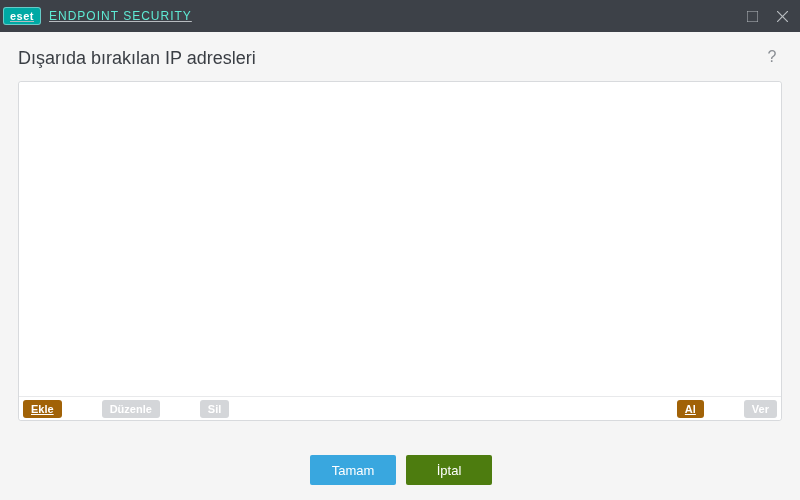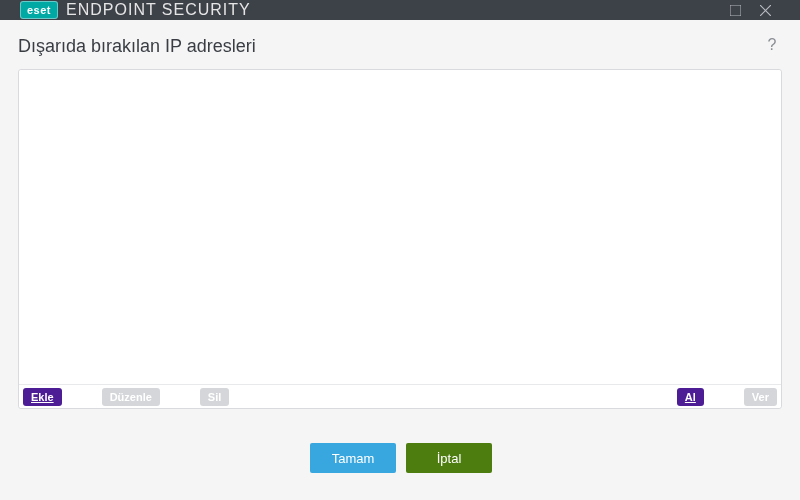--- a/index.html
+++ b/index.html
@@ -8,42 +8,43 @@
       box-sizing: border-box;
     }
     body {
       font-family: "Segoe UI", Arial, sans-serif;
       background: #f5f5f5;
       width: 800px;
       height: 500px;
       overflow: hidden;
     }
     .titlebar {
-      height: 20px;
+      height: 32px;
       background: #3d4148;
       display: flex;
       align-items: center;
-      padding: 0 20px;
+      padding: 0 3px;
       color: #b8bcc0;
+      text-decoration: underline;
     }
     .logo-badge {
       background: #00a9a4;
       color: white;
       font-weight: bold;
       font-size: 11px;
       padding: 2px 6px;
       border-radius: 3px;
       letter-spacing: 0.5px;
       margin-right: 8px;
       border: 1px solid rgba(255,255,255,0.4);
     }
     .app-title {
-      font-size: 16px;
+      font-size: 12px;
       letter-spacing: 1px;
-      color: #e5e5e5;
+      color: #5eead4;
       font-weight: 300;
     }
     .titlebar-spacer {
       flex: 1;
     }
     .window-btn {
       width: 30px;
       height: 32px;
       display: flex;
       align-items: center;
@@ -102,21 +103,21 @@
     .pill {
       font-size: 11px;
       font-weight: bold;
       padding: 2px 8px;
       border-radius: 3px;
       cursor: pointer;
       color: #ffffff;
       line-height: 14px;
     }
     .pill.enabled {
-      background: #4c1d95;
+      background: #a16207;
       text-decoration: underline;
     }
     .pill.disabled {
       background: #d4d6d9;
       cursor: default;
       margin-left: 36px;
     }
     .toolbar-spacer {
       flex: 1;
     }

